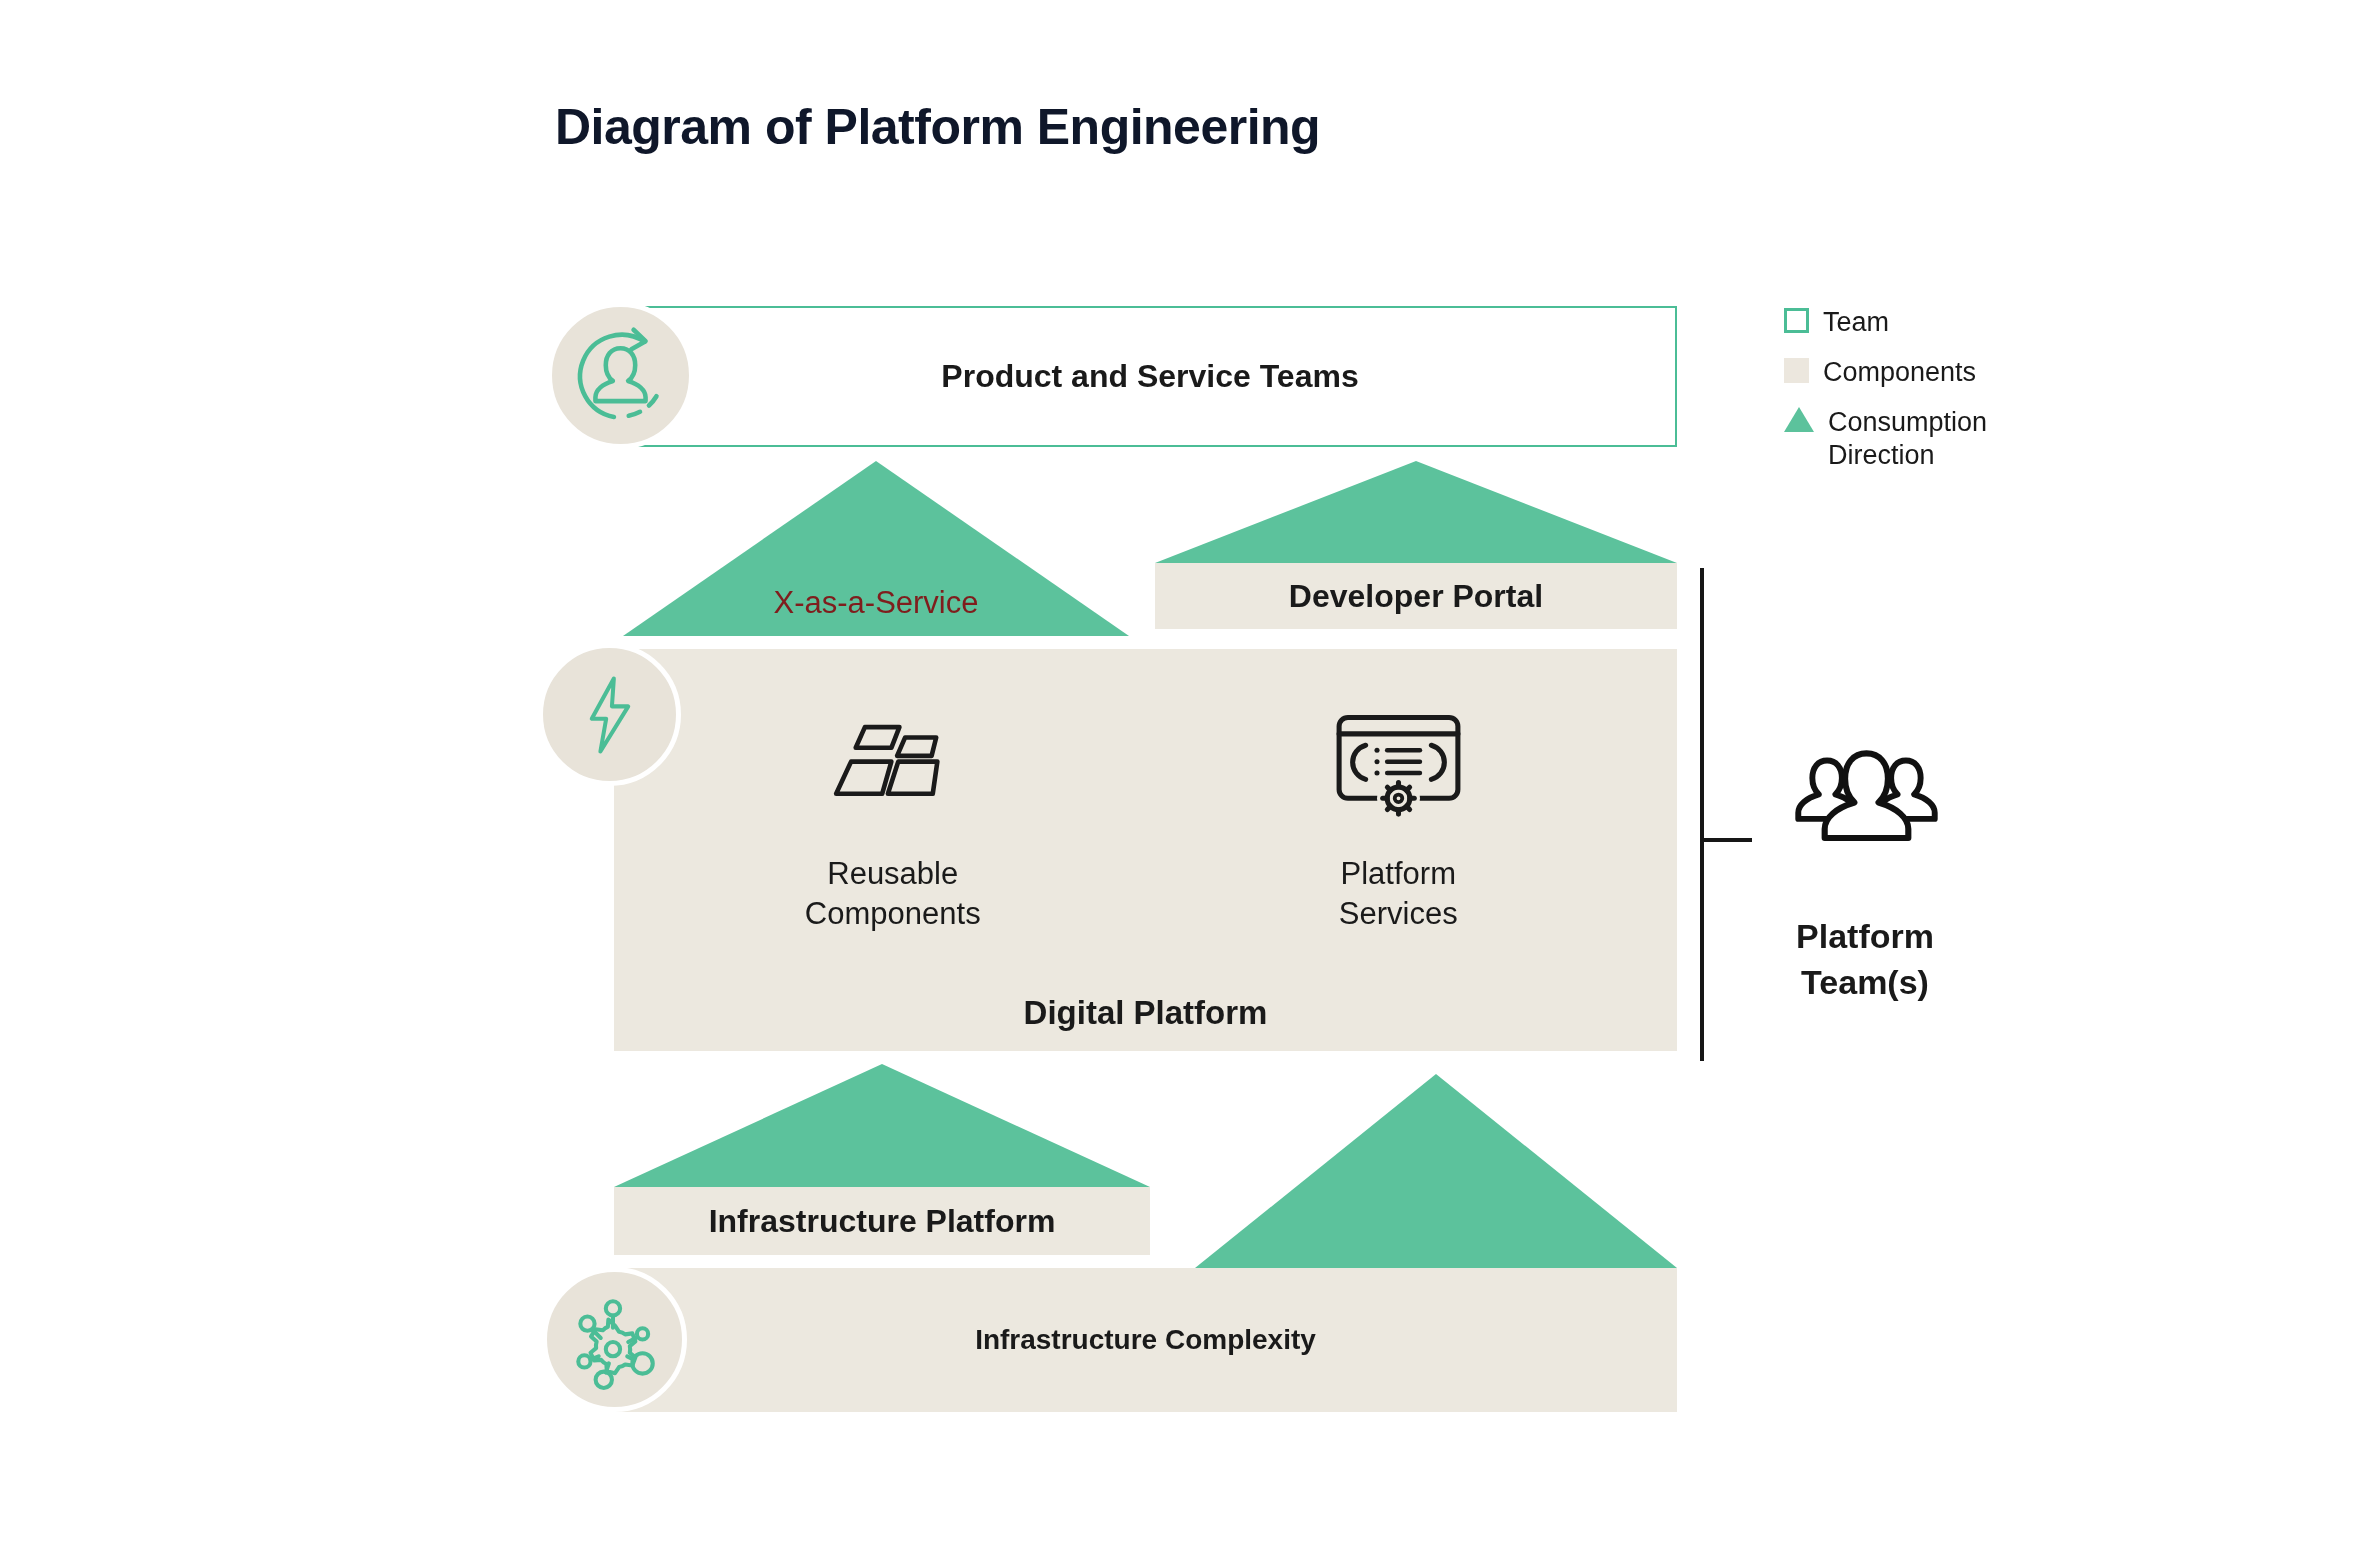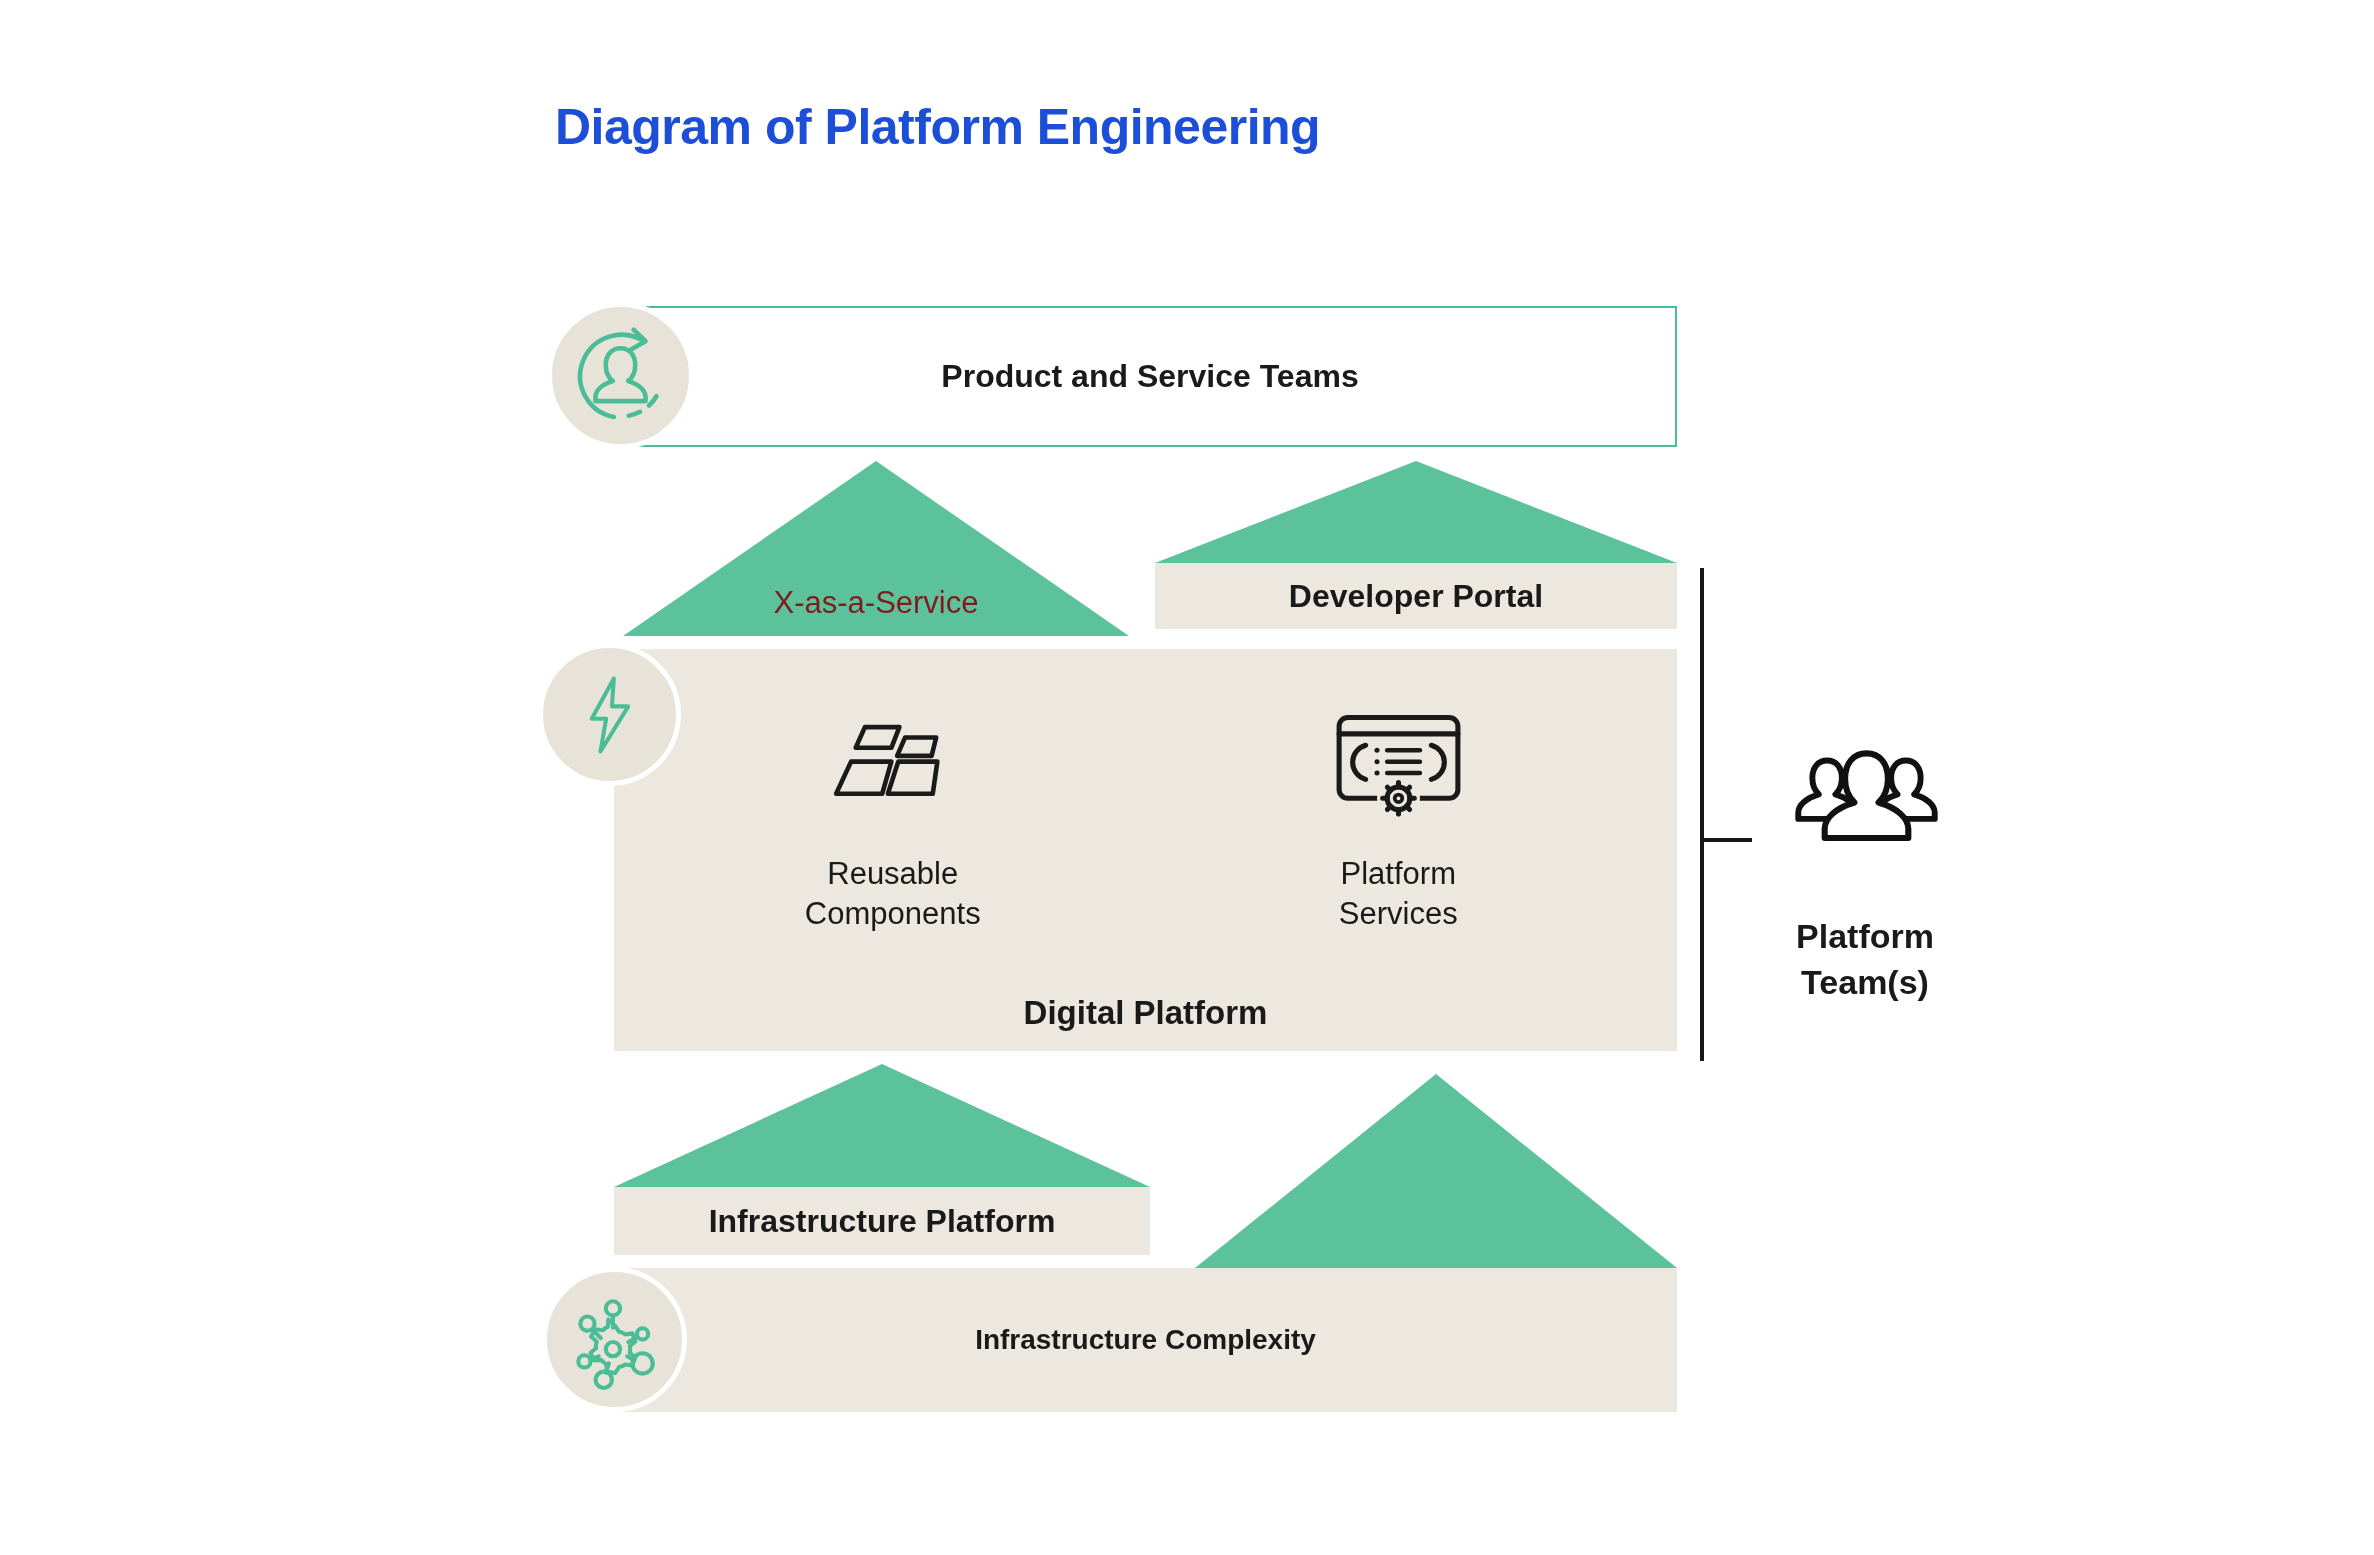--- a/index.html
+++ b/index.html
@@ -2,21 +2,21 @@
 <html style="font-size:15px"><head>
 <meta charset="utf-8">
 <style>
   html,body{margin:0;padding:0;background:#ffffff;}
   body{font-family:"Liberation Sans",sans-serif;color:#1a1a1a;}
   .canvas{position:relative;width:2375px;height:1556px;background:#ffffff;overflow:hidden;}
 
   .abs{position:absolute;}
 
   
-  .title{left:555px;top:98px;font-size:50px;font-weight:bold;letter-spacing:-0.5px;color:#1d4ed8;}
+  .title{left:555px;top:98px;font-size:50px;font-weight:bold;letter-spacing:-0.5px;color:#0f172a;}
 
   
   .legend{left:1784px;top:306px;display:flex;flex-direction:column;gap:16px;width:241px;}
   .legend-row{display:flex;align-items:flex-start;gap:14px;font-size:27px;line-height:1.25;}
   .swatch-team{width:25px;height:25px;border:3.7px solid #4bbd96;background:#fff;margin-top:1.9px;box-sizing:border-box;}
   .swatch-components{width:25px;height:25px;background:#ece7de;margin-top:1.9px;}
   .swatch-consumption{width:0;height:0;border-left:15px solid transparent;border-right:15px solid transparent;border-bottom:25px solid #5cc29c;margin-top:1.9px;}
 
   
   .pst-box{left:623px;top:306px;width:1054px;height:141px;background:#fff;border:2.8px solid #4bbd96;box-sizing:border-box;display:flex;align-items:center;justify-content:center;font-size:32px;font-weight:bold;}
@@ -53,20 +53,34 @@
   .people{left:1761px;top:735px;}
   .team-label{left:1742px;top:914px;width:246px;text-align:center;font-size:34px;font-weight:bold;line-height:1.35;}
 </style>
 </head>
 <body>
 
 <div class="canvas">
 
   <div class="abs title">Diagram of Platform Engineering</div>
 
+  <div class="abs legend">
+    <div class="legend-row">
+      <span class="swatch-team"></span>
+      <span>Team</span>
+    </div>
+    <div class="legend-row">
+      <span class="swatch-components"></span>
+      <span>Components</span>
+    </div>
+    <div class="legend-row">
+      <span class="swatch-consumption"></span>
+      <span style="max-width:172px;">Consumption Direction</span>
+    </div>
+  </div>
 
   <div class="abs pst-box">
     <span>Product and Service Teams</span>
   </div>
   <div class="abs circle-badge pst-circle">
     <svg width="109" height="109" viewBox="0 0 100 100">
       <g fill="none" stroke="#4bbd96" stroke-width="4.2" stroke-linecap="round" stroke-linejoin="round">
         <path d="M50 25 c8.5 0 13.5 6.5 13.5 15.5 c0 6.5 -2.5 11.5 -6.5 14.5 c9.5 3 16 8.5 16 15 l0 3.5 l-46 0 l0 -3.5 c0 -6.5 6.5 -12 16 -15 c-4 -3 -6.5 -8 -6.5 -14.5 c0 -9 5 -15.5 13.5 -15.5 z"></path>
         <path d="M72 19 A 38 38 0 1 0 44 88"></path>
         <path d="M62 8 L 73 18.5 L 60 26"></path>

